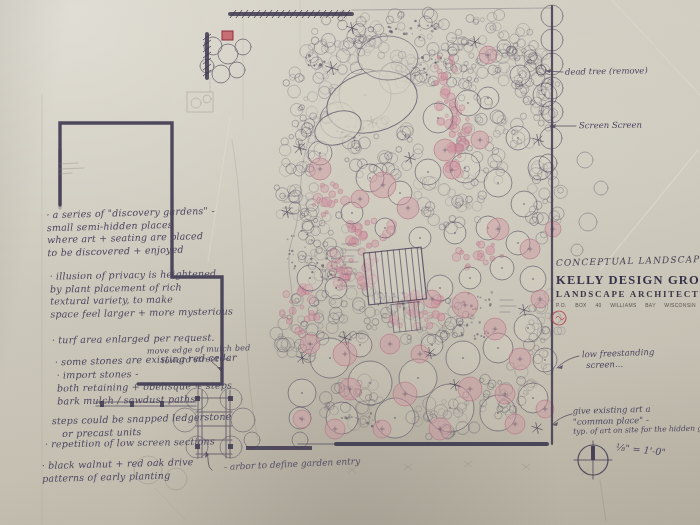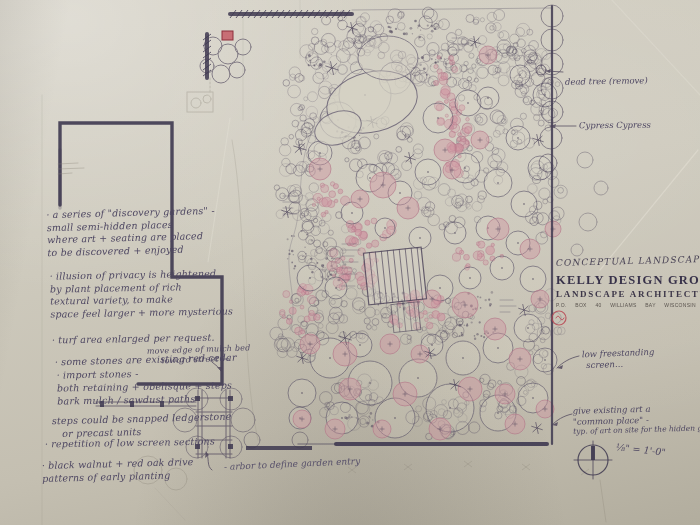--- a/index.html
+++ b/index.html
@@ -1713,23 +1713,23 @@
 
 <div class="hw" style="left:45px;top:437px;transform:rotate(-1deg)">
   <div><span class="bullet">·</span><span>repetition of low screen sections</span></div>
 </div>
 
 <div class="hw" style="left:42px;top:458px;transform:rotate(-1.5deg)">
   <div><span class="bullet">·</span><span>black walnut + red oak drive</span></div>
   <div>patterns of early planting</div>
 </div>
 
-<div class="ann" style="left:565px;top:76px;transform:rotate(-1deg)">dead tree (remove)</div>
-
-<div class="ann" style="left:579px;top:120px;transform:rotate(-.5deg)">Cypress Cypress</div>
+<div class="ann" style="left:565px;top:66px;transform:rotate(-1deg)">dead tree (remove)</div>
+
+<div class="ann" style="left:579px;top:120px;transform:rotate(-.5deg)">Screen Screen</div>
 
 <div class="ann" style="left:582px;top:348px;transform:rotate(-2deg)">
   <div>low freestanding</div>
   <div style="margin-left:4px">screen...</div>
 </div>
 
 <div class="ann" style="left:573px;top:404px;transform:rotate(-1.5deg)">
   <div>give existing art a</div>
   <div>"common place" -</div>
   <div style="font-size:7.5px">typ. of art on site for the hidden glen</div>

